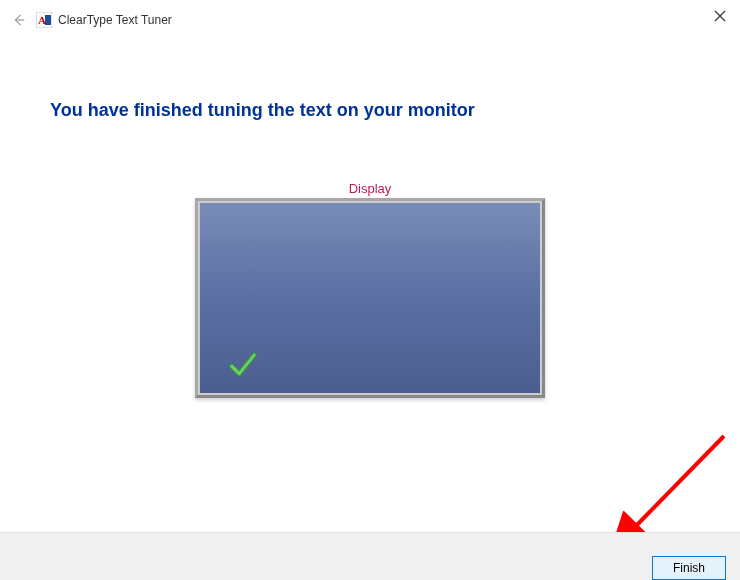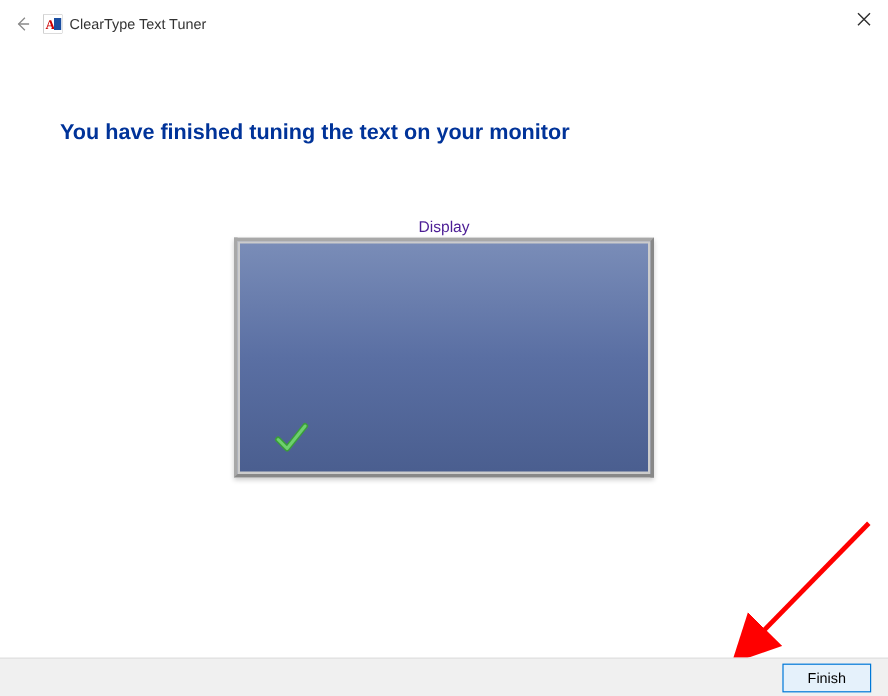--- a/index.html
+++ b/index.html
@@ -52,21 +52,21 @@
       color: #003399;
       font-weight: 700;
       margin-top: 20px;
       margin-bottom: 60px;
     }
     .display-section {
       text-align: center;
     }
     .display-label {
       font-size: 13px;
-      color: #4c1d95;
+      color: #be185d;
       margin-bottom: 2px;
     }
     .monitor {
       width: 350px;
       height: 200px;
       margin: 0 auto;
       background: linear-gradient(180deg, #7a8db8 0%, #5a6fa3 50%, #4a5e8f 100%);
       border: 3px solid;
       border-color: #a8a8a8 #888 #888 #a8a8a8;
       box-shadow: inset 0 0 0 2px #ccc, 0 2px 4px rgba(0,0,0,0.2);
@@ -74,26 +74,26 @@
     }
     .checkmark {
       position: absolute;
       left: 30px;
       bottom: 15px;
       width: 30px; height: 30px;
     }
     .footer {
       position: absolute;
       left: 0; right: 0; bottom: 0;
-      height: 32px;
+      height: 48px;
       background: #f0f0f0;
       border-top: 1px solid #e0e0e0;
       display: flex;
       justify-content: flex-end;
-      align-items: center;
+      align-items: flex-end;
       padding-right: 14px;
       gap: 8px;
     }
     .btn {
       min-width: 74px;
       height: 24px;
       font-size: 12px;
       font-family: inherit;
       background: #fdfdfd;
       border: 1px solid #adadad;

